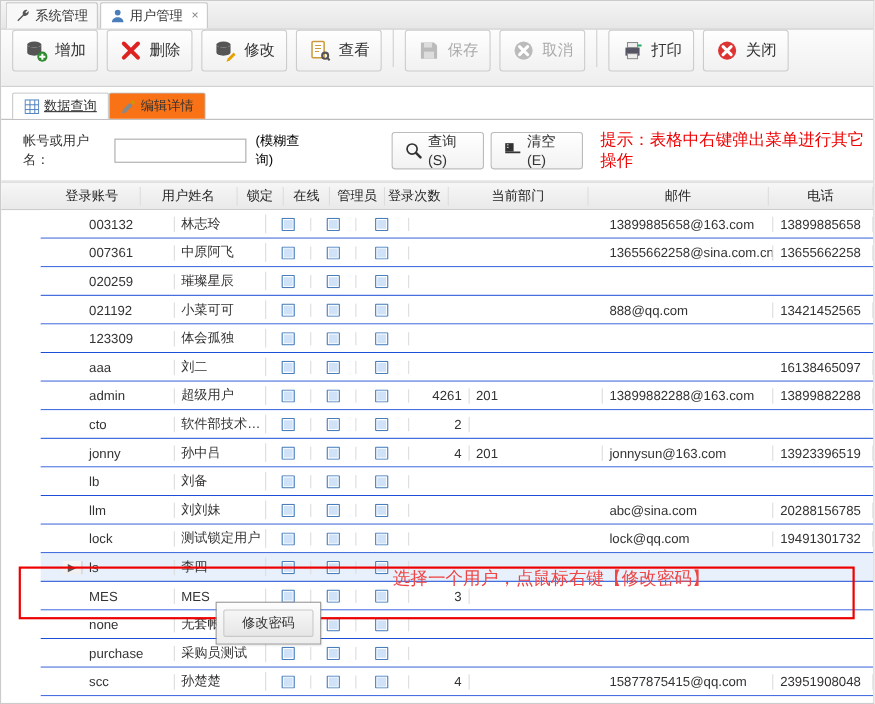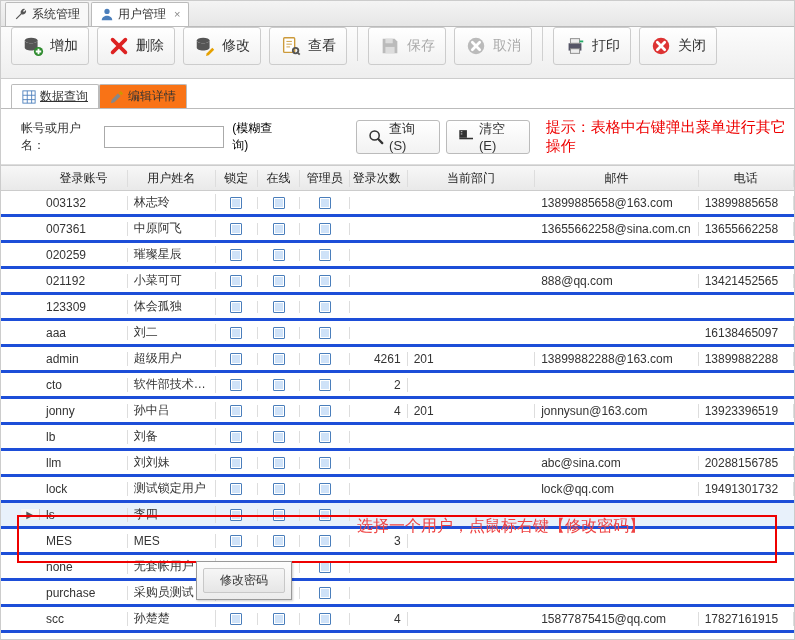--- a/index.html
+++ b/index.html
@@ -29,28 +29,28 @@
   .hint { color: #000000; font-size: 12px; margin-left: 2px; }
   .sbtn { display: flex; align-items: center; gap: 4px; height: 34px; padding: 0 10px; border: 1px solid #bbb; border-radius: 3px; background: linear-gradient(#fff,#f2f2f2); cursor: pointer; font-size: 13px; }
   .sbtn svg { width: 20px; height: 20px; }
   .tip { color: #e00; font-size: 15px; margin-left: 10px; }
   
   .grid { position: relative; overflow: hidden; }
   .ghead, .grow { display: flex; height: 26px; align-items: center; padding-left: 20px; }
   .ghead { background: linear-gradient(#f7f7f7,#e9e9e9); border-top: 1px solid #ccc; border-bottom: 1px solid #ccc; font-size: 12px; }
   .gcell, .ghcell { border-right: 1px solid #ddd; display: flex; align-items: center; padding: 0 6px; overflow: hidden; white-space: nowrap; text-overflow: ellipsis; font-size: 12px; }
   .ghcell { justify-content: center; color: #222; }
-  .grow { border-bottom: 3px solid #1d4ed8; background: #fff; }
+  .grow { border-bottom: 1px solid #1d4ed8; background: #fff; margin-left: 36px; }
   .grow:nth-child(even){ background: #fff;}
   .grow.sel { background: #e8f1fb; }
   .gutter { width: 20px; background: linear-gradient(#f7f7f7,#eee); border-right: 1px solid #ccc; display:flex; align-items:center; justify-content:center; font-size:10px; color:#555;}
   .c1{width:92px;} .c2{width:92px;} .c3{width:44px; justify-content:center;} .c4{width:44px; justify-content:center;} .c5{width:52px; justify-content:center;} .c6{width:60px; justify-content:flex-end;} .c7{width:134px;} .c8{width:172px;} .c9{width:100px;}
   .chk { width: 12px; height: 12px; border: 1px solid #4a7ebb; background: #cfe2f8; display:inline-block; border-radius:1px; box-shadow: inset 0 0 0 1px #fff; }
   
-  .ctxmenu { position: absolute; left: 195px; top: 560px; background: linear-gradient(#fdfdfd,#ececec); border: 1px solid #999; box-shadow: 1px 1px 2px rgba(0,0,0,.2); padding: 6px; z-index: 50; }
+  .ctxmenu { position: absolute; left: 195px; top: 546px; background: linear-gradient(#fdfdfd,#ececec); border: 1px solid #999; box-shadow: 1px 1px 2px rgba(0,0,0,.2); padding: 6px; z-index: 50; }
   .ctxmenu .item { padding: 3px 16px; font-size: 12px; white-space: nowrap; cursor: pointer; background: linear-gradient(#f6f6f6,#e6e6e6); border:1px solid #c8c8c8; border-radius:2px;}
   
   .annot-box { position: absolute; left: 16px; top: 514px; width: 760px; height: 48px; border: 2px solid #e00; pointer-events: none; z-index: 40;}
   .annot-text { position: absolute; left: 356px; top: 515px; color: #ef4444; font-size: 16px; z-index: 41; pointer-events:none; }
 </style>
 </head>
 <body>
 
 <div class="window">
 
@@ -494,21 +494,21 @@
           </div>
           <div class="gcell c4">
             <span class="chk"></span>
           </div>
           <div class="gcell c5">
             <span class="chk"></span>
           </div>
           <div class="gcell c6">4</div>
           <div class="gcell c7"></div>
           <div class="gcell c8">15877875415@qq.com</div>
-          <div class="gcell c9">17827161915</div>
+          <div class="gcell c9">23951908048</div>
         </div>
       </div>
   </div>
 
   <div class="annot-box"></div>
   <div class="annot-text">选择一个用户，点鼠标右键【修改密码】</div>
 
   <div class="ctxmenu">
     <div class="item">修改密码</div>
   </div>

